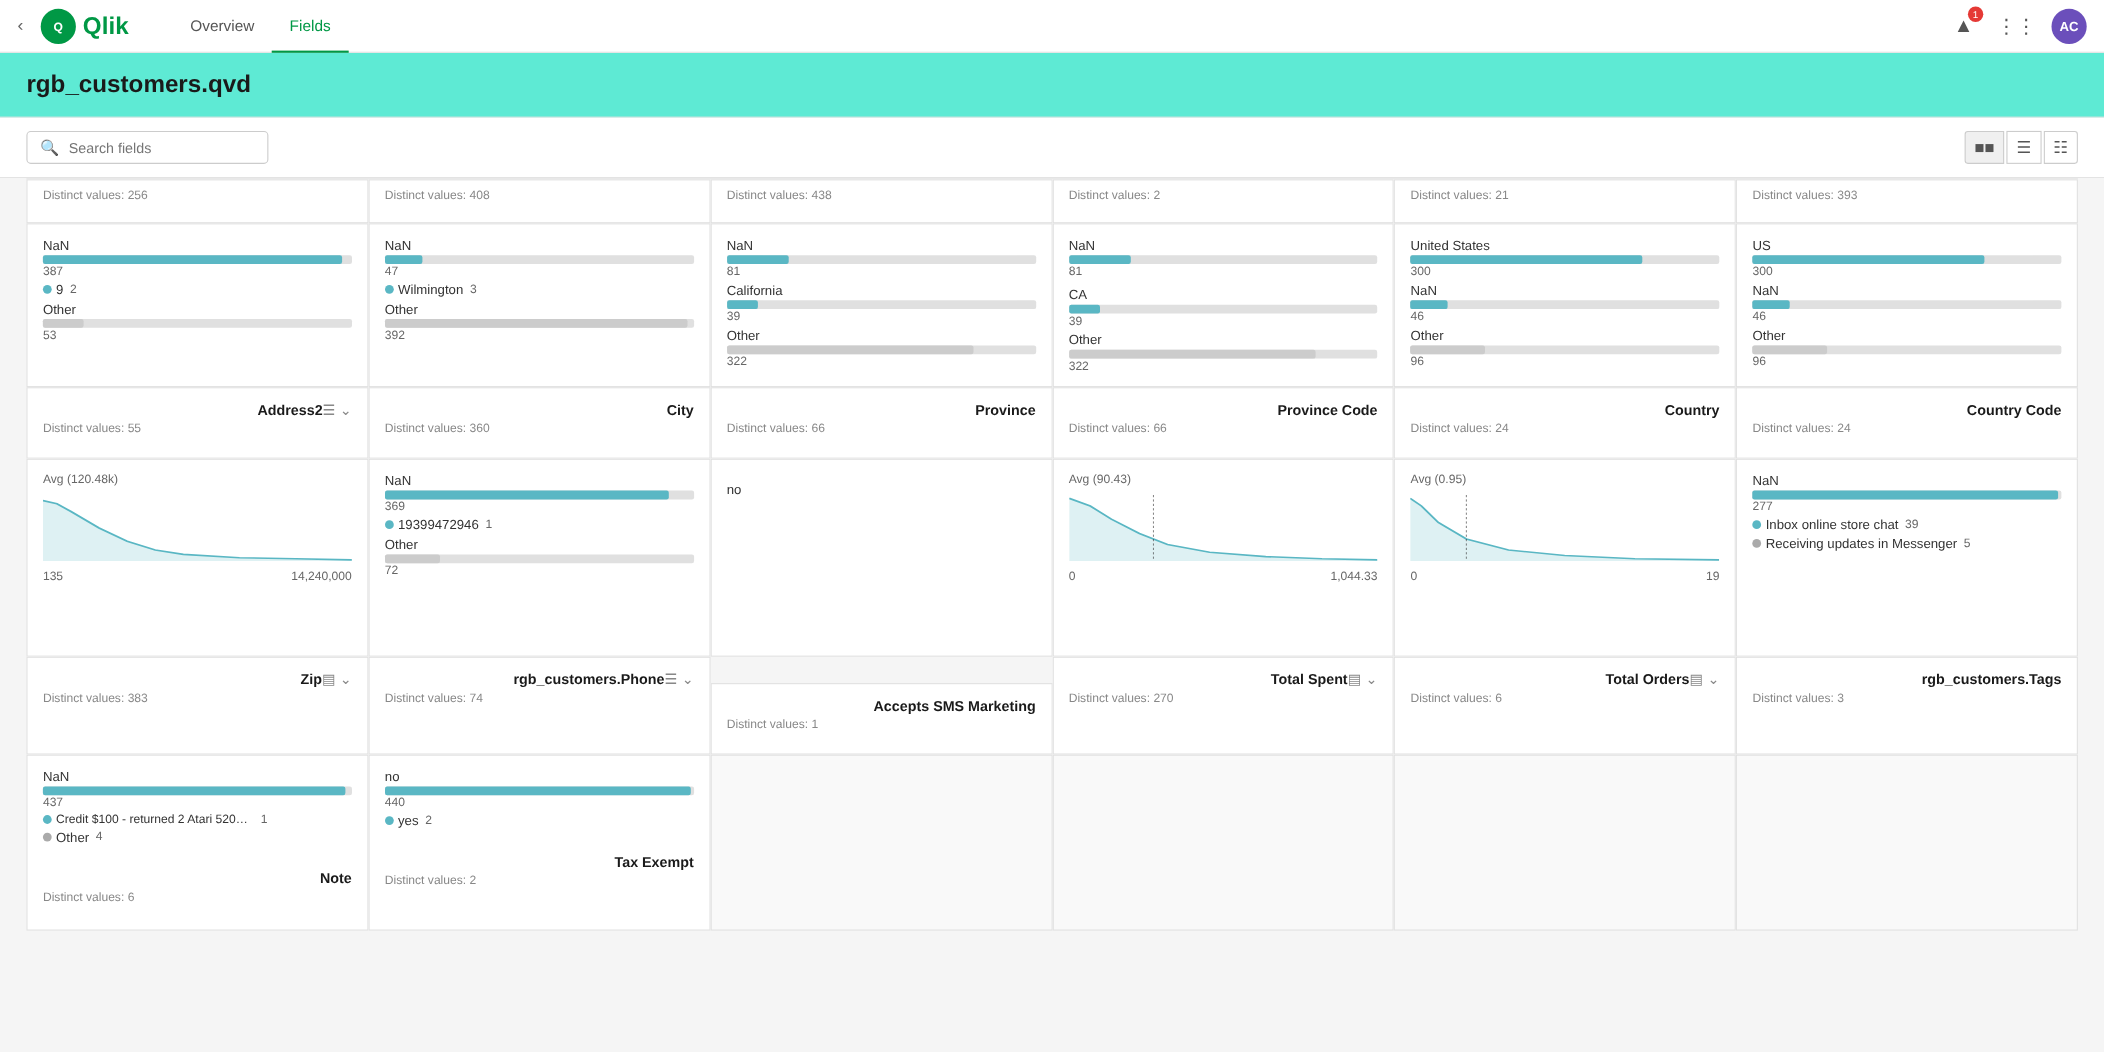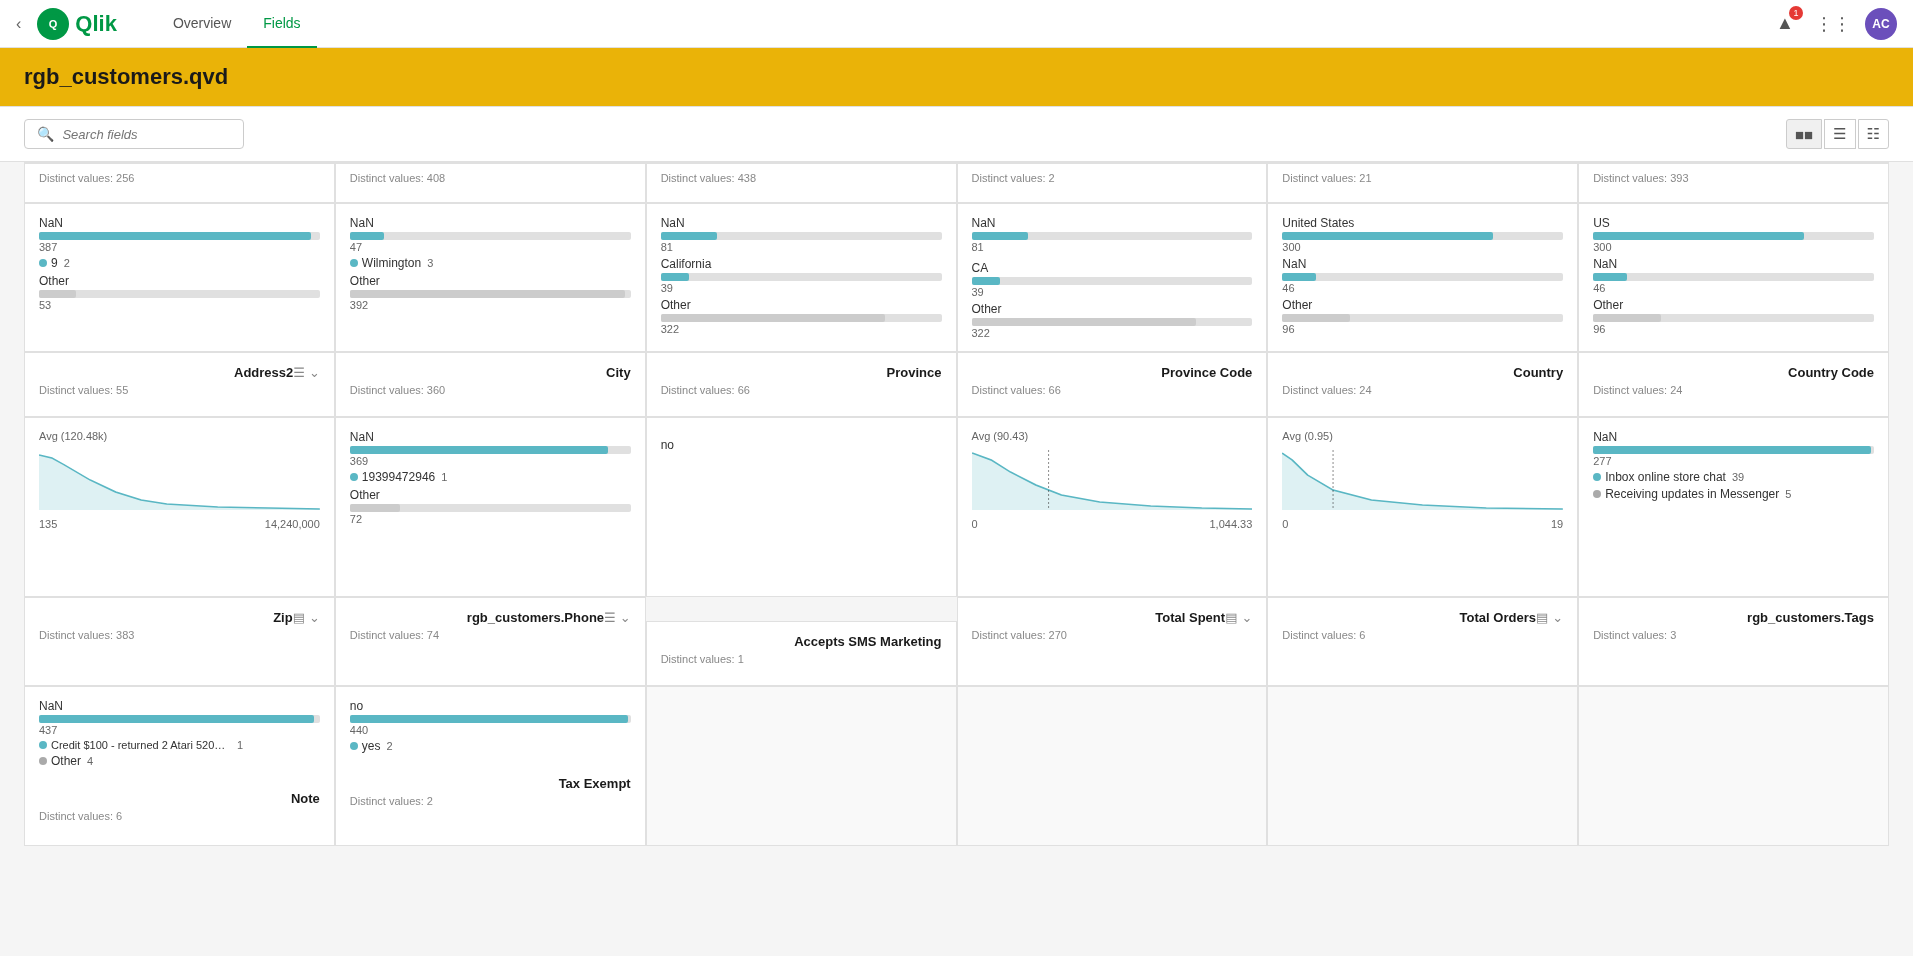--- a/index.html
+++ b/index.html
@@ -25,21 +25,21 @@
     .nav { display: flex; align-items: center; gap: 0; margin-left: 24px; }
     .nav-item { padding: 0 16px; height: 48px; display: flex; align-items: center; cursor: pointer; color: #555; font-size: 14px; border-bottom: 2px solid transparent; }
     .nav-item.active { color: #009845; border-bottom: 2px solid #009845; font-weight: 500; }
     .header-right { margin-left: auto; display: flex; align-items: center; gap: 16px; }
     .icon-btn { position: relative; cursor: pointer; color: #555; font-size: 18px; display: flex; align-items: center; justify-content: center; width: 32px; height: 32px; }
     .badge { position: absolute; top: -2px; right: -2px; background: #e53935; color: white; font-size: 9px; border-radius: 50%; width: 14px; height: 14px; display: flex; align-items: center; justify-content: center; }
     .avatar { width: 32px; height: 32px; background: #6b4fbb; border-radius: 50%; color: white; font-size: 12px; font-weight: bold; display: flex; align-items: center; justify-content: center; cursor: pointer; }
 
     
     .page-header {
-      background: #eab308;
+      background: #5eead4;
       padding: 16px 24px;
       display: flex;
       align-items: center;
       justify-content: space-between;
       border-bottom: 1px solid #e0e0e0;
     }
     .page-title { font-size: 22px; font-weight: 600; color: #1a1a1a; }
     .page-actions { display: flex; align-items: center; gap: 12px; }
     .btn-primary {
       background: #009845;
@@ -65,21 +65,21 @@
     .search-box {
       display: flex;
       align-items: center;
       gap: 8px;
       border: 1px solid #ccc;
       border-radius: 4px;
       padding: 6px 12px;
       width: 220px;
       background: #fff;
     }
-    .search-box input { border: none; outline: none; font-size: 13px; width: 100%; color: #333; font-style: italic; }
+    .search-box input { border: none; outline: none; font-size: 13px; width: 100%; color: #333; }
     .search-icon { color: #888; font-size: 14px; }
     .view-toggles { display: flex; gap: 2px; }
     .view-btn { border: 1px solid #ccc; background: #fff; padding: 5px 8px; cursor: pointer; color: #555; font-size: 15px; display: flex; align-items: center; justify-content: center; }
     .view-btn.active { background: #f0f0f0; }
     .view-btn:first-child { border-radius: 3px 0 0 3px; }
     .view-btn:last-child { border-radius: 0 3px 3px 0; }
 
     
     .grid-container {
       padding: 0 24px 24px;

